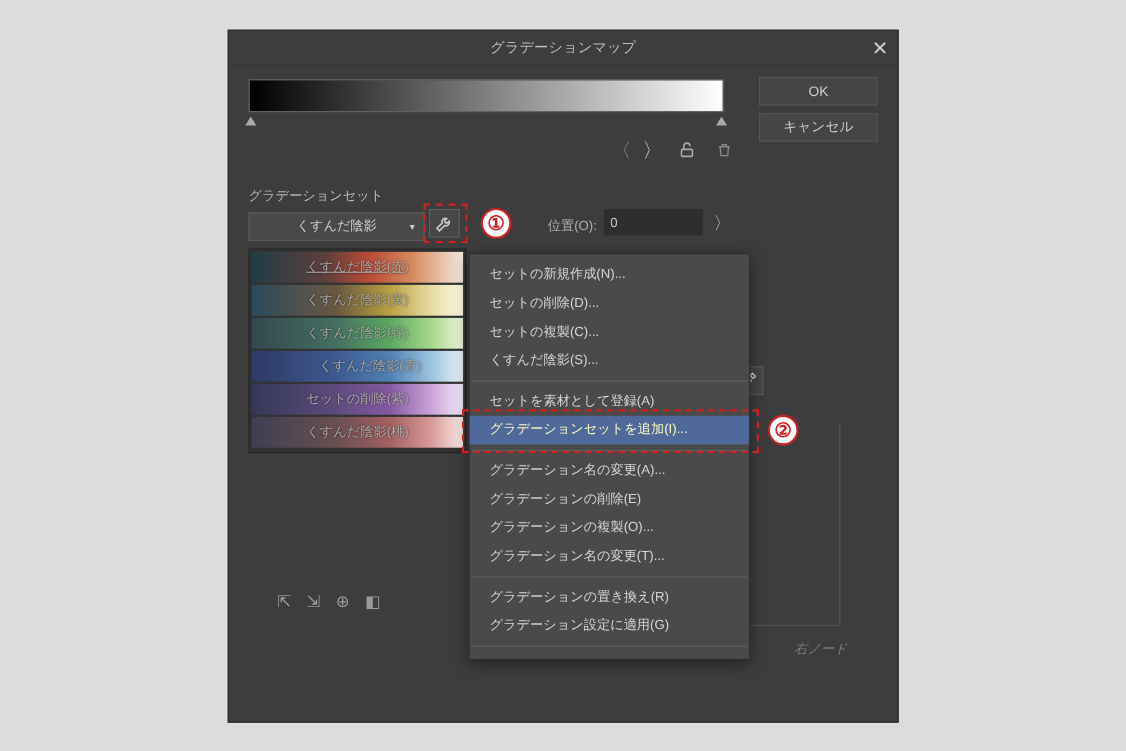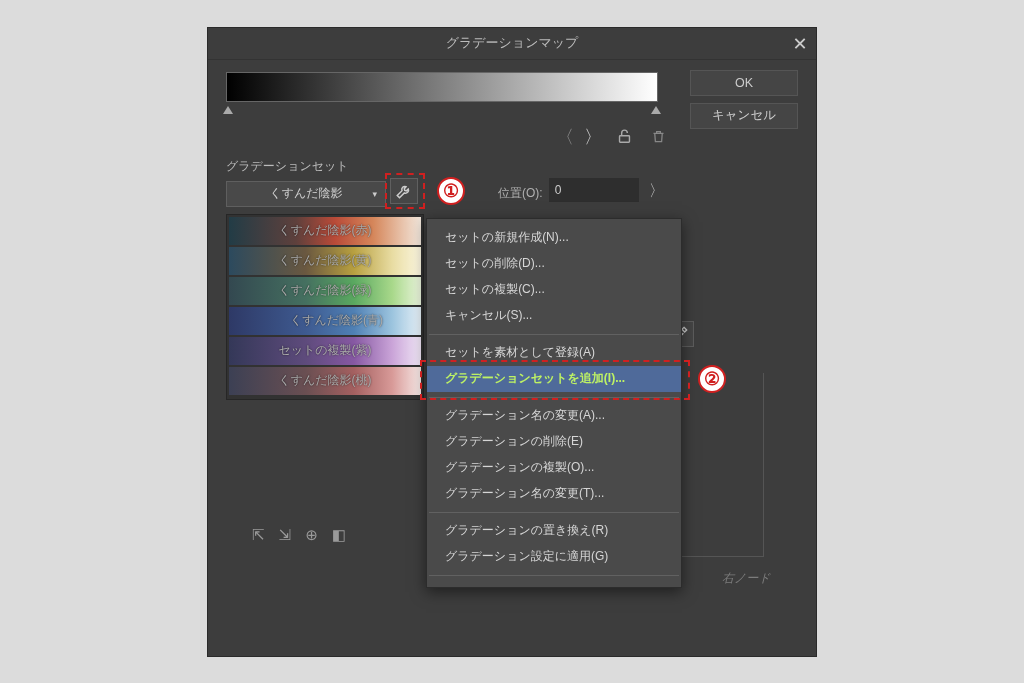--- a/index.html
+++ b/index.html
@@ -83,21 +83,21 @@
     margin-left: 330px;
   }
   .chevron { font-size: 18px; color: #888; }
   .chevron.active { color: #ccc; }
   .icon-btn {
     width: 24px; height: 24px;
     display: flex; align-items: center; justify-content: center;
     color: #999; font-size: 15px;
   }
 
-  .lower { position: relative; margin-top: 8px; }
+  .lower { position: relative; margin-top: 20px; }
   .set-label { color: #bbb; font-size: 12px; margin-bottom: 6px; }
   .dropdown {
     width: 160px; height: 26px;
     background: #494949;
     border: 1px solid #5f5f5f;
     display: flex; align-items: center; justify-content: center;
     color: #d0d0d0;
     cursor: pointer;
     position: relative;
   }
@@ -160,21 +160,21 @@
     height: 28px;
     position: relative;
     margin-bottom: 2px;
     display: flex; align-items: center; justify-content: center;
     color: #aaa;
     font-size: 12px;
     text-shadow: 0 0 2px rgba(0,0,0,0.7);
   }
   .preset span { position: relative; z-index: 2; }
 
-  .preset.red   { background: linear-gradient(to right, #223c46, #5e403c 35%, #b94a38 55%, #d5865a 75%, #f4e9de); }
+  .preset.red   { background: linear-gradient(to right, #223c46, #5e403c 35%, #b94a38 55%, #d5865a 75%, #f4e9de); text-decoration: underline; }
   .preset.yellow{ background: linear-gradient(to right, #2c4a5e, #6a5840 40%, #b8a040 65%, #e8dca2 85%, #fdf8e2); }
   .preset.green { background: linear-gradient(to right, #334850, #457060 40%, #5aa860 65%, #a8d88a 85%, #ecf6de); }
   .preset.blue  { background: linear-gradient(to right, #2e3966, #3e5a90 40%, #4f80b4 65%, #9cc4de 85%, #e8f2f9); padding-left: 23px; }
   .preset.purple{ background: linear-gradient(to right, #343858, #5e4b7c 40%, #8658a2 65%, #caa4d8 85%, #f2e8f8); }
   .preset.peach { background: linear-gradient(to right, #3c4054, #6a4f52 40%, #a46060 65%, #d89a98 85%, #f8eae8); }
 
   .list-footer {
     position: absolute;
     left: 26px; top: 368px;
     display: flex; gap: 14px;
@@ -195,22 +195,21 @@
   .menu-item {
     height: 26px;
     padding: 0 18px;
     display: flex; align-items: center;
     color: #d6d6d6;
     font-size: 12px;
     cursor: pointer;
   }
   .menu-item.highlight {
     background: #4f6a9a;
-    color: #bef264;
-    font-weight: bold;
+    color: #fef9c3;
   }
   .menu-sep {
     height: 1px;
     background: #616161;
     margin: 5px 2px;
   }
   .dashed-menu {
     position: absolute;
     left: 194px; top: 202px;
     width: 270px; height: 40px;
@@ -316,21 +315,21 @@
         <div class="preset yellow">
             <span>くすんだ陰影(黄)</span>
           </div>
         <div class="preset green">
             <span>くすんだ陰影(緑)</span>
           </div>
         <div class="preset blue">
             <span>くすんだ陰影(青)</span>
           </div>
         <div class="preset purple">
-            <span>セットの複製(紫)</span>
+            <span>セットの削除(紫)</span>
           </div>
         <div class="preset peach">
             <span>くすんだ陰影(桃)</span>
           </div>
       </div>
 
       <div class="pipette">
         <svg width="16" height="16" viewBox="0 0 24 24" fill="none" stroke="#ccc" stroke-width="2">
             <path d="M18 2l4 4-3 3-4-4 3-3zM13 7L3 17v4h4l10-10"></path>
           </svg>
@@ -342,21 +341,21 @@
         <span class="ic">⇱</span>
         <span class="ic">⇲</span>
         <span class="ic">⊕</span>
         <span class="ic">◧</span>
       </div>
 
       <div class="menu">
         <div class="menu-item">セットの新規作成(N)...</div>
         <div class="menu-item">セットの削除(D)...</div>
         <div class="menu-item">セットの複製(C)...</div>
-        <div class="menu-item">キャンセル(S)...</div>
+        <div class="menu-item">くすんだ陰影(S)...</div>
         <div class="menu-sep"></div>
         <div class="menu-item">セットを素材として登録(A)</div>
         <div class="menu-item highlight">グラデーションセットを追加(I)...</div>
         <div class="menu-sep"></div>
         <div class="menu-item">グラデーション名の変更(A)...</div>
         <div class="menu-item">グラデーションの削除(E)</div>
         <div class="menu-item">グラデーションの複製(O)...</div>
         <div class="menu-item">グラデーション名の変更(T)...</div>
         <div class="menu-sep"></div>
         <div class="menu-item">グラデーションの置き換え(R)</div>

